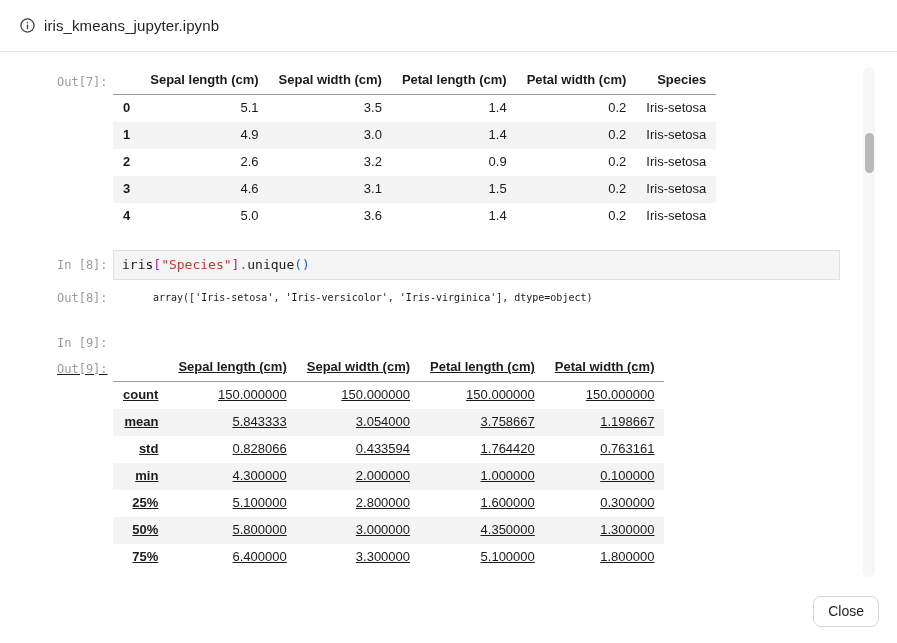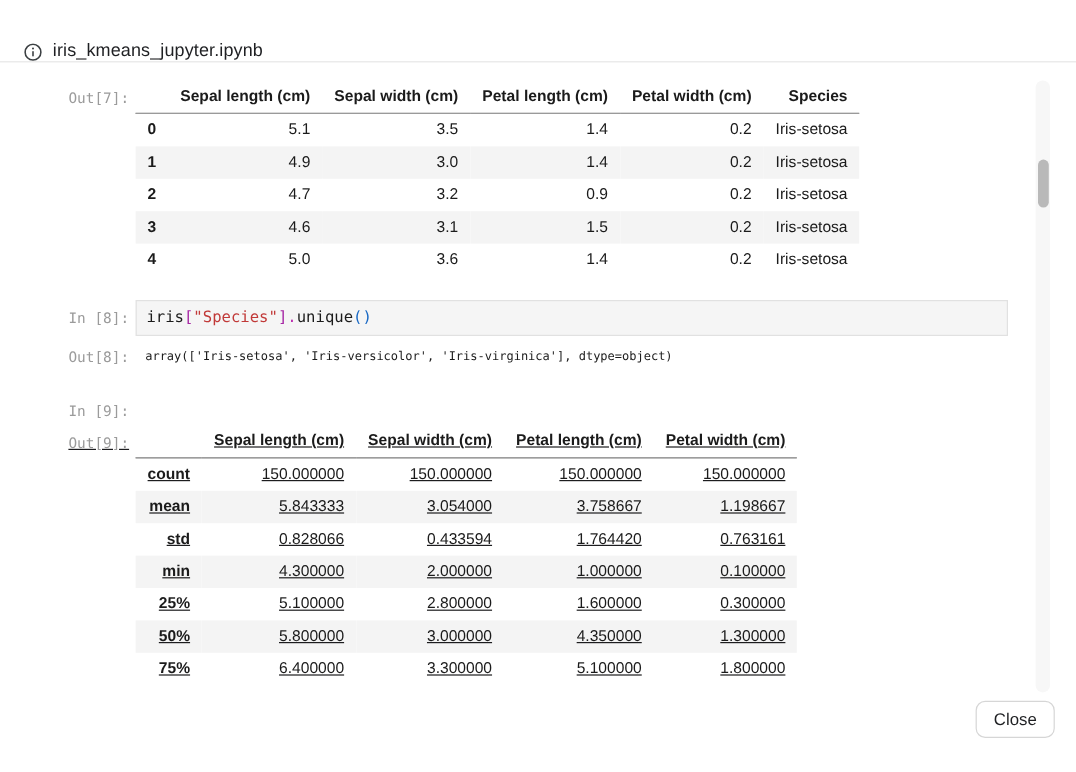--- a/index.html
+++ b/index.html
@@ -5,21 +5,21 @@
   * { margin:0; padding:0; box-sizing:border-box; }
   html,body { width:897px; height:643px; }
   body {
     font-family:"Liberation Sans", sans-serif;
     background:#ffffff; color:#1d1d1f; overflow:hidden; position:relative;
   }
   .dialog { width:897px; height:643px; background:#fff; position:relative; }
 
   
   .dlg-header {
-    height:52px; display:flex; align-items:flex-end; gap:9px;
+    height:52px; display:flex; align-items:center; gap:9px;
     padding:0 20px; border-bottom:1px solid #e7e7e7;
   }
   .info-icon { width:15px; height:15px; flex:none; display:block; }
   .dlg-title { font-size:15px; font-weight:500; color:#1f2023; letter-spacing:.1px; }
 
   
   .preview {
     position:absolute; left:0; top:53px; width:897px; height:525px;
     overflow:hidden; padding:14px 0 0 57px;
   }
@@ -63,38 +63,38 @@
   .tok-operator { color:var(--c-operator,#bd2fb0); }
   .tok-paren    { color:var(--c-paren,#1868c4); }
 
   
   .out-text {
     font-family:"DejaVu Sans Mono", monospace; font-size:10px;
     line-height:20px; color:#1b1b1b; padding-left:8px; white-space:pre;
   }
 
   .mt-in8  { margin-top:20px; }
-  .mt-out8 { margin-top:8px; }
+  .mt-out8 { margin-top:8px;gap:32px; }
   .mt-in9  { margin-top:20px; }
   .mt-out9 { margin-top:4px;text-decoration:underline; }
 
   
   .sb-track {
     position:absolute; left:863px; top:67px; width:12px; height:510px;
     background:#f7f7f7; border-radius:6px;
   }
   .sb-thumb {
     position:absolute; left:865px; top:133px; width:9px; height:40px;
     background:#b9b9b9; border-radius:5px;
   }
 
   
   .dlg-footer { position:absolute; left:0; bottom:0; width:897px; height:62px; }
   .close-btn {
-    position:absolute; right:18px; bottom:28px;
+    position:absolute; right:18px; bottom:16px;
     font-family:"Liberation Sans", sans-serif;
     font-size:14px; color:#1f2023; background:#fff;
     border:1px solid #d6d6d6; border-radius:8px;
     padding:5px 14px 6px; line-height:18px; cursor:pointer;
   }
 </style>
 </head>
 <body>
 
 <div class="dialog">
@@ -135,21 +135,21 @@
             <tr>
               <th>1</th>
               <td>4.9</td>
               <td>3.0</td>
               <td>1.4</td>
               <td>0.2</td>
               <td>Iris-setosa</td>
             </tr>
             <tr>
               <th>2</th>
-              <td>4.7</td>
+              <td>2.6</td>
               <td>3.2</td>
               <td>0.9</td>
               <td>0.2</td>
               <td>Iris-setosa</td>
             </tr>
             <tr>
               <th>3</th>
               <td>4.6</td>
               <td>3.1</td>
               <td>1.5</td>

